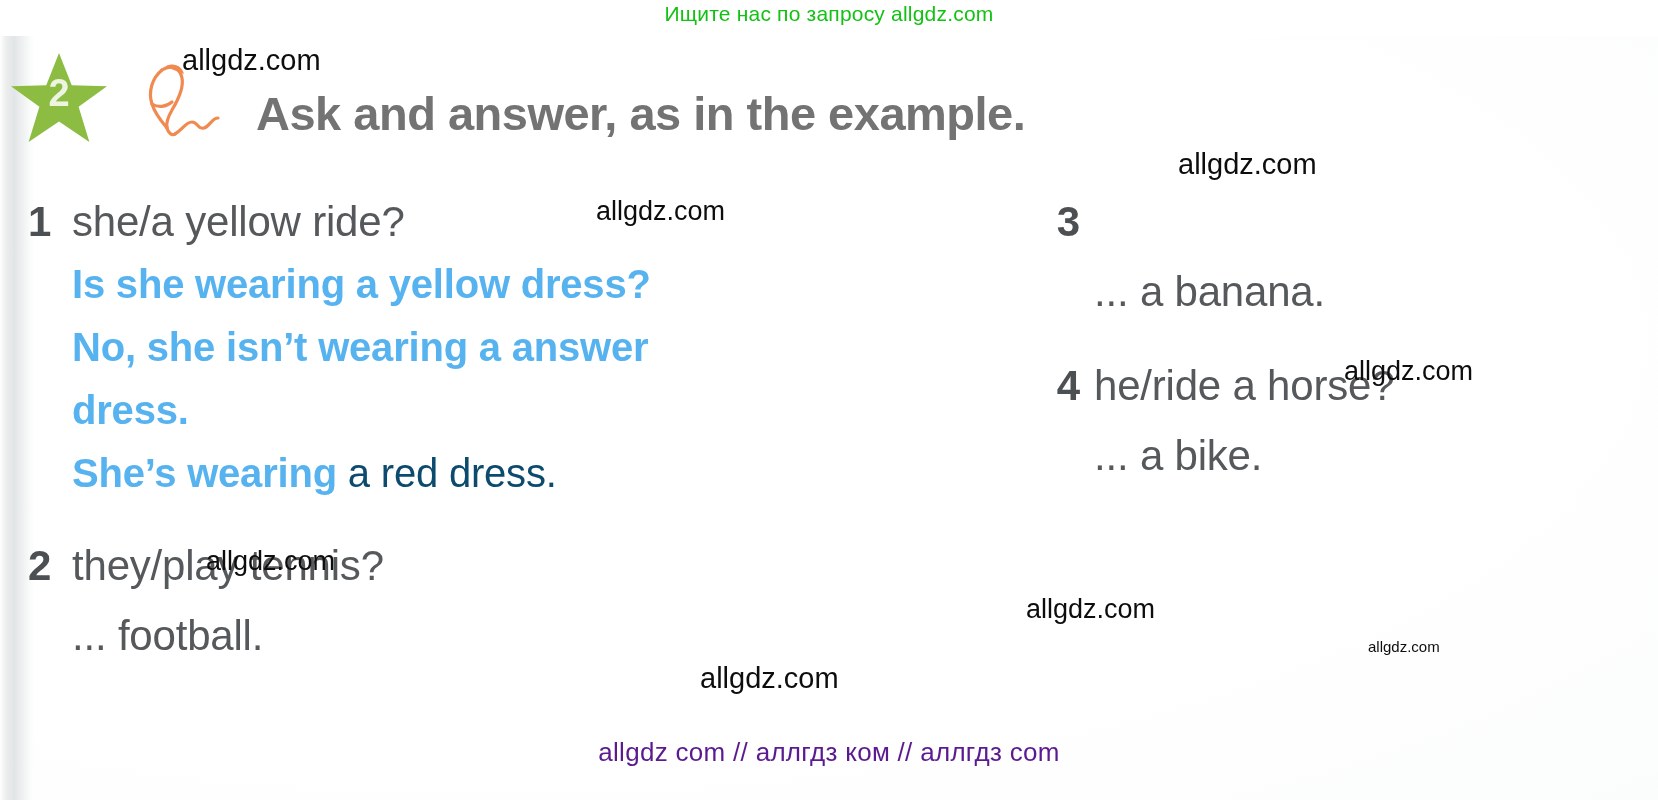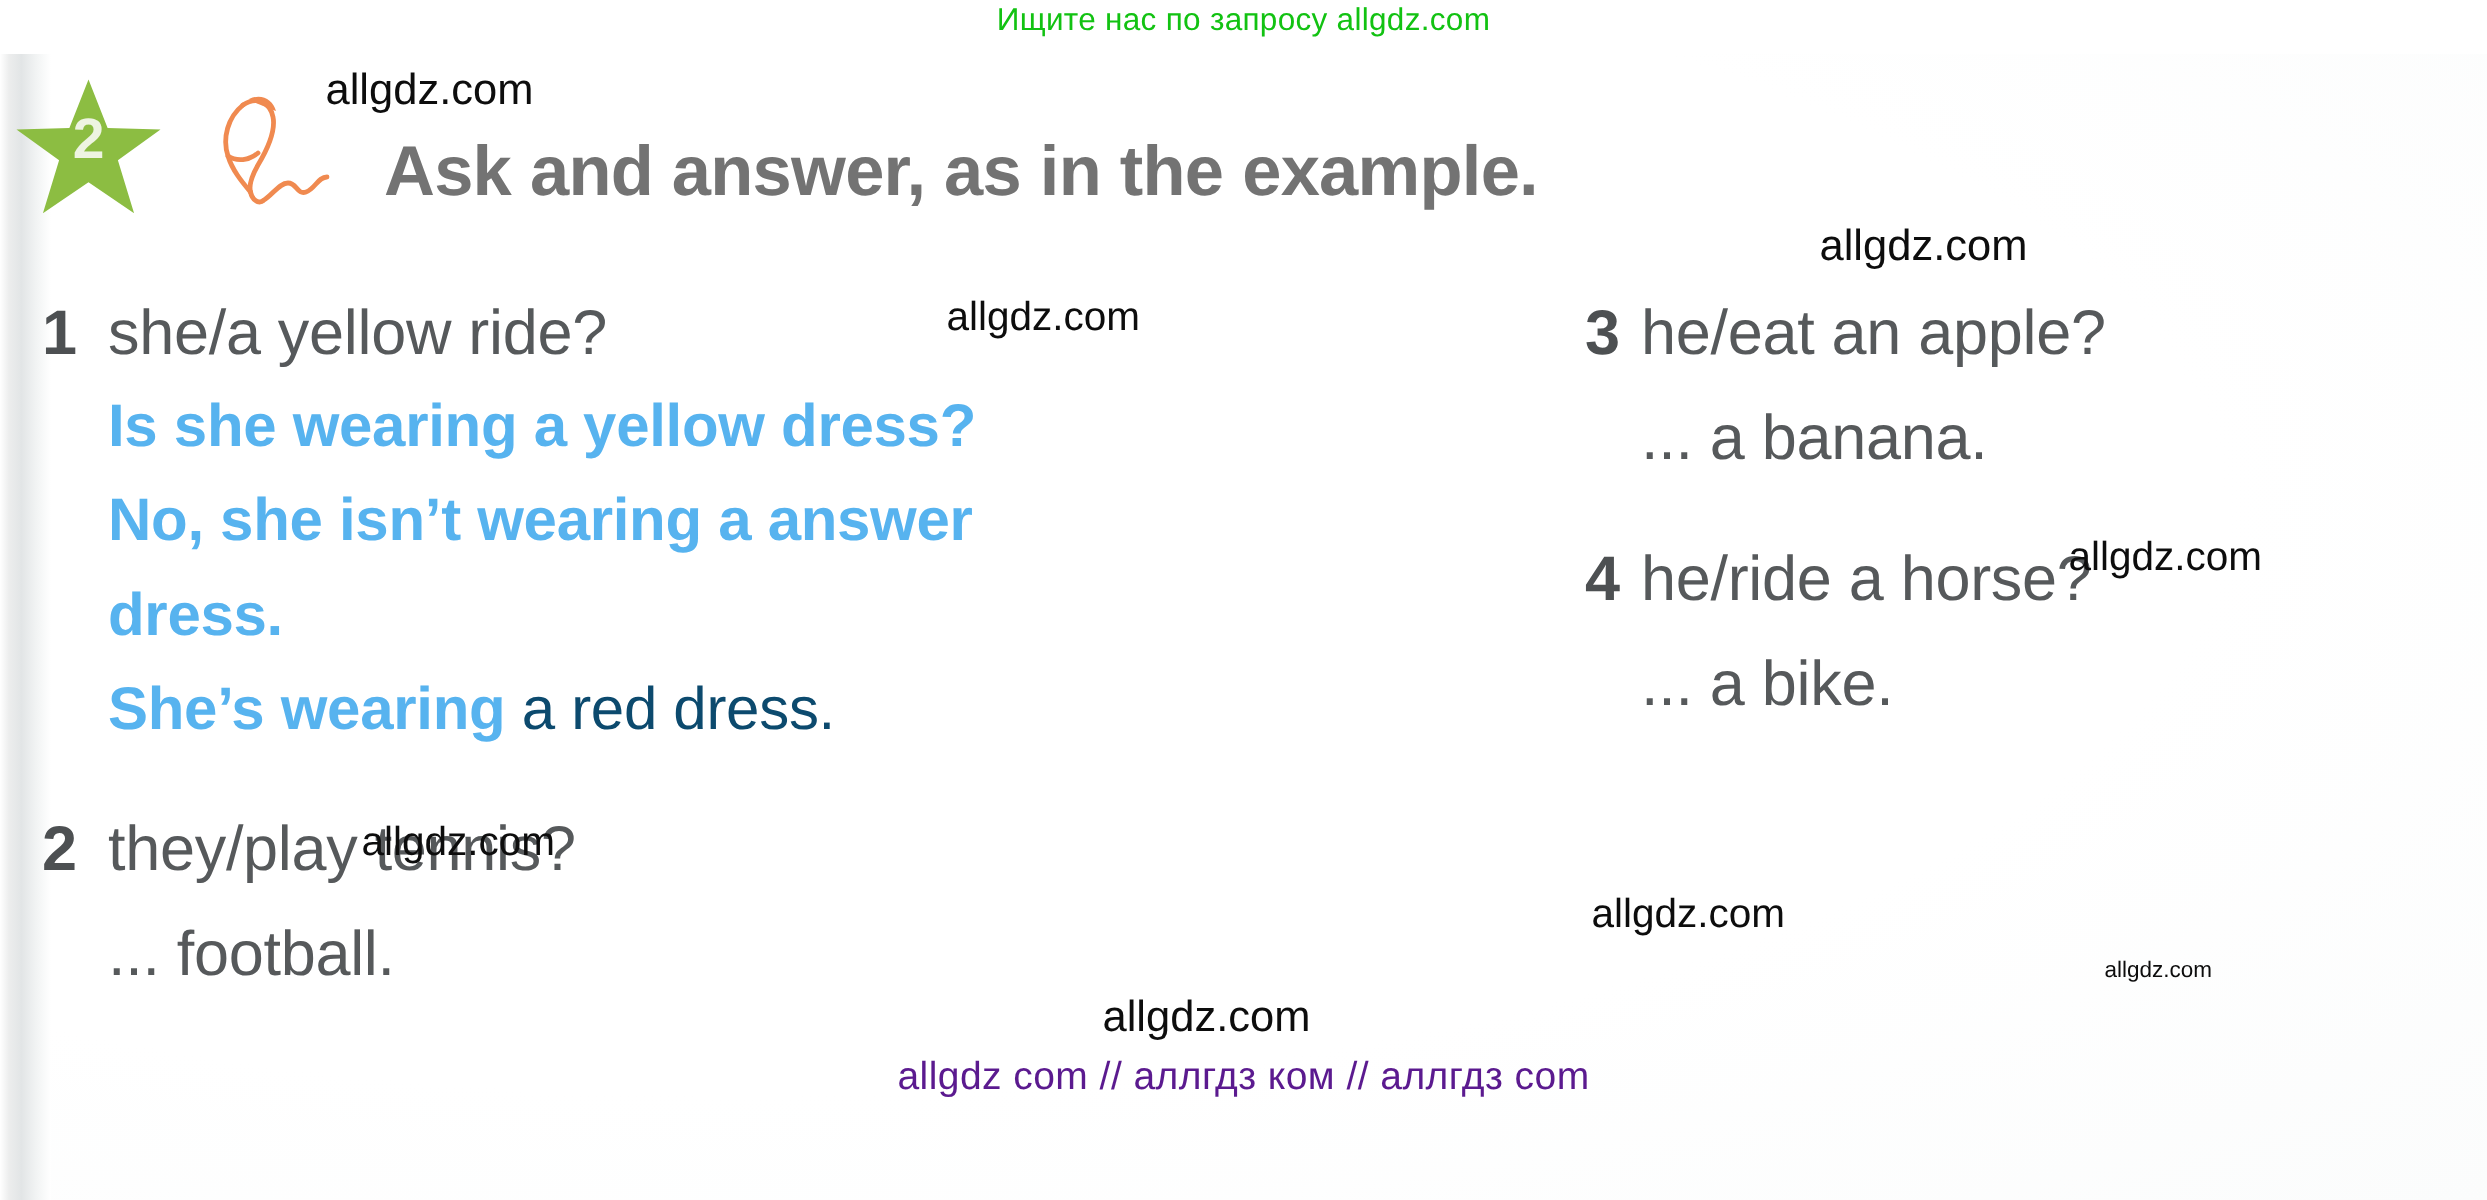--- a/index.html
+++ b/index.html
@@ -152,36 +152,35 @@
     color: #0c4a6e;
   }
 
   
   .wm {
     position: absolute;
     color: #0d0d0d;
     font-weight: 400;
     white-space: nowrap;
     pointer-events: none;
-    margin-left: 35px;
   }
   .wm-1 { left: 182px; top: 44px;  font-size: 29px; }
   .wm-2 { left: 596px; top: 196px; font-size: 27px; }
   .wm-3 { left: 1178px; top: 148px; font-size: 29px; }
   .wm-4 { left: 1344px; top: 356px; font-size: 27px; }
   .wm-5 { left: 206px; top: 546px; font-size: 27px; }
   .wm-6 { left: 1026px; top: 594px; font-size: 27px; }
   .wm-7 { left: 700px; top: 662px; font-size: 29px; }
   .wm-8 { left: 1368px; top: 638px; font-size: 15px; }
 
   
   .footer-line {
     position: absolute;
     left: 0;
-    top: 702px;
+    top: 737px;
     width: 1658px;
     text-align: center;
     font-size: 26px;
     color: #5b1a8f;
     letter-spacing: 0.3px;
   }
 </style>
 </head>
 <body>
 
@@ -244,21 +243,20 @@
       <div class="task-cont" style="padding-left:44px">... football.</div>
     </div>
 
   </div>
 
   <div class="col col-right">
 
     <div>
       <div class="task-row">
         <span class="task-num right-align">3</span>
-        <span class="task-prompt">he/eat an apple?</span>
       </div>
       <div style="height:22px"></div>
       <div class="task-cont" style="padding-left:74px">... a banana.</div>
     </div>
 
     <div style="height:46px"></div>
 
     <div>
       <div class="task-row">
         <span class="task-num right-align">4</span>

